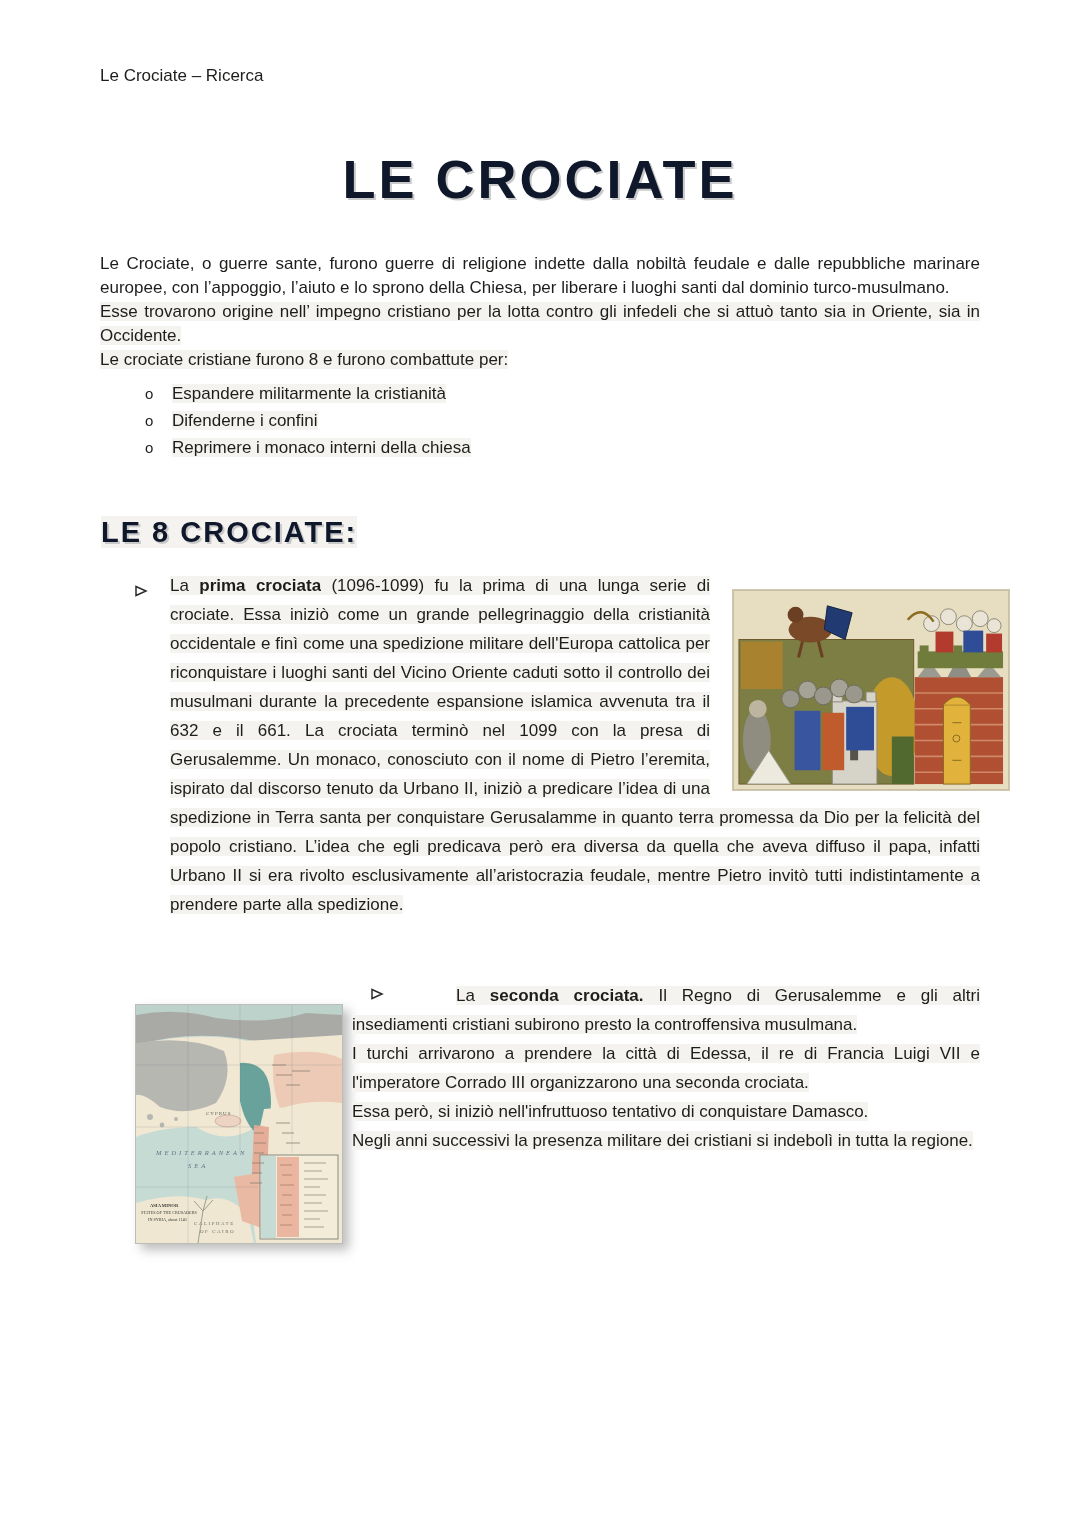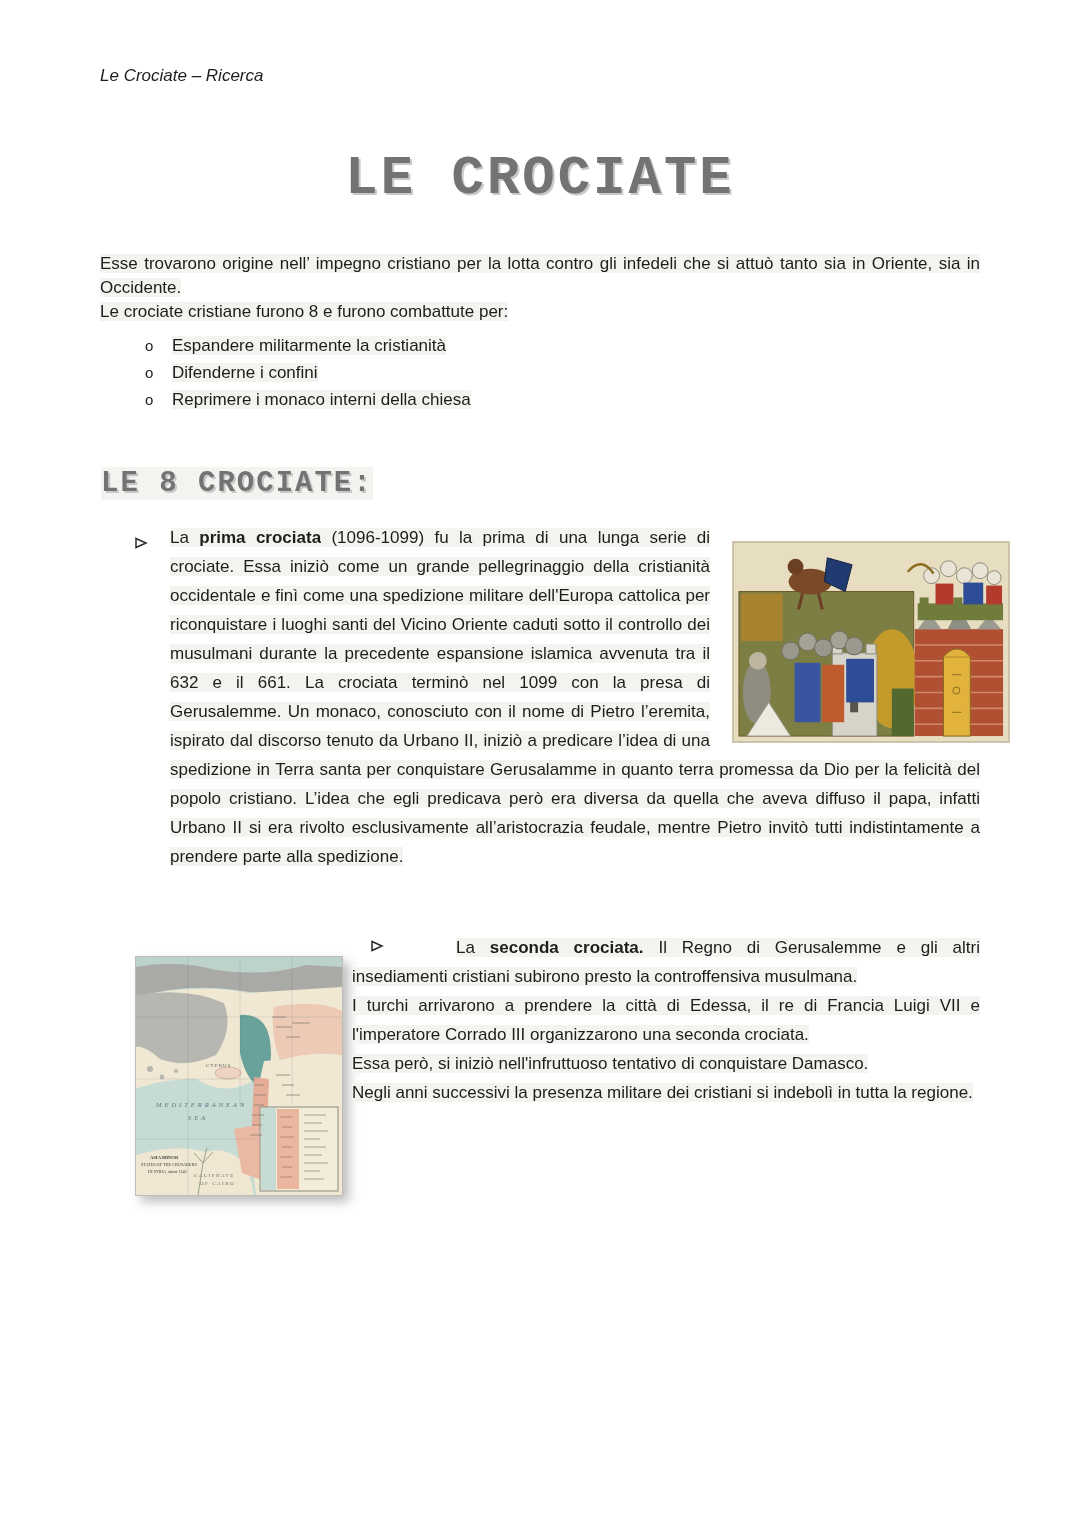--- a/index.html
+++ b/index.html
@@ -3,25 +3,25 @@
 <meta charset="utf-8">
 <style>
   html,body{margin:0;padding:0;background:#fff;}
   body{
     width:1080px;height:1527px;overflow:hidden;position:relative;
     font-family:"Liberation Sans","DejaVu Sans",sans-serif;
     color:#1d1d1b;-webkit-font-smoothing:antialiased;
   }
   .page{padding:66px 100px 0 100px;box-sizing:border-box;}
 
-  .doc-header{font-size:17px;line-height:20px;font-style:italic;}
+  .doc-header{font-size:17px;line-height:20px;}
 
   .deco{
-    font-family:Liberation Mono, monospace;
-    font-weight:700;color:#737373;
+    font-family:Liberation Sans, sans-serif;
+    font-weight:700;color:#0f172a;
     letter-spacing:3px;
     text-shadow:2px 2px 0 #c9c9c9;
   }
   .doc-title{
     margin:54px 0 0 0;text-align:center;
     font-size:54px;line-height:78px;
   }
 
   .hl{background:#f4f3f0;}
 
@@ -64,20 +64,21 @@
 </head>
 <body>
 
 <div class="page">
 
   <div class="doc-header">Le Crociate – Ricerca</div>
 
   <h1 class="doc-title deco">LE CROCIATE</h1>
 
   <div class="intro">
+    <div class="iline"><span>Le Crociate, o guerre sante, furono guerre di religione indette dalla nobiltà feudale e dalle repubbliche marinare europee, con l’appoggio, l’aiuto e lo sprono della Chiesa, per liberare i luoghi santi dal dominio turco-musulmano.</span></div>
     <div class="iline"><span class="hl">Esse trovarono origine nell’ impegno cristiano per la lotta contro gli infedeli che si attuò tanto sia in Oriente, sia in Occidente.</span></div>
     <div class="iline"><span class="hl">Le crociate cristiane furono 8 e furono combattute per:</span></div>
   </div>
 
   <div class="o-list">
     <div class="o-item">
       <span class="o-marker">o</span>
       <span class="hl">Espandere militarmente la cristianità</span>
     </div>
     <div class="o-item">

